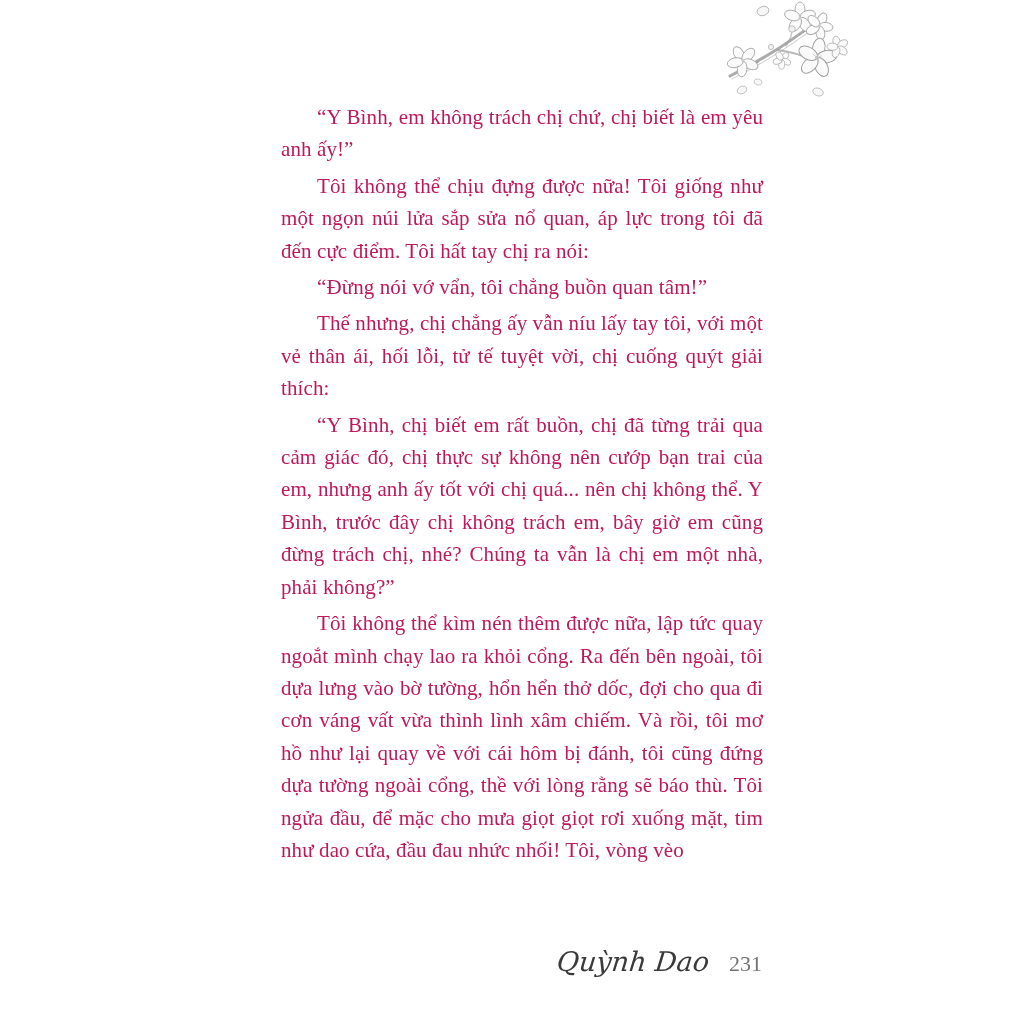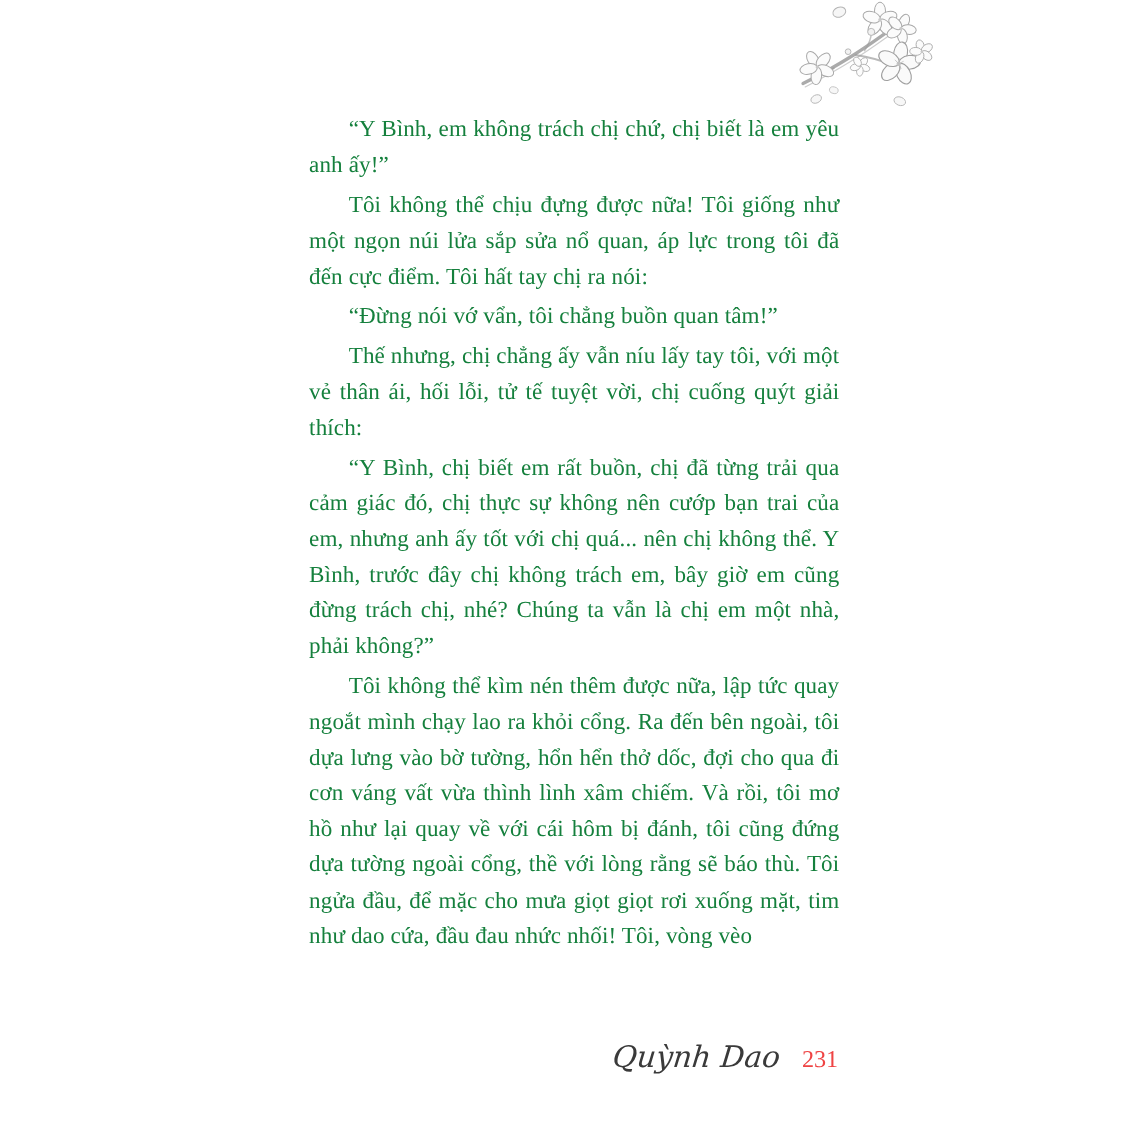--- a/index.html
+++ b/index.html
@@ -20,21 +20,21 @@
     left: 716px;
     top: 0px;
     width: 176px;
     height: 112px;
   }
   .text-block {
     position: absolute;
     left: 281px;
     top: 101px;
     width: 482px;
-    color: #15803d;
+    color: #be185d;
     font-size: 21px;
     line-height: 32.4px;
     text-align: justify;
     letter-spacing: 0.1px;
   }
   .text-block p {
     margin: 0 0 4px 0;
     text-indent: 36px;
   }
   .footer {
@@ -48,21 +48,21 @@
   }
   .author {
     font-family: "DejaVu Serif", serif;
     font-style: italic;
     font-size: 27px;
     transform: skewX(-6deg);
     color: #3a3a3a;
   }
   .pagenum {
     font-size: 22px;
-    color: #ef4444;
+    color: #737373;
   }
 </style>
 </head>
 <body>
 
 <div class="page">
 
   <svg class="blossom" viewBox="0 0 176 112" aria-hidden="true">
     <g stroke="#9c9c9c" fill="none" stroke-linecap="round">
       <path d="M14,76 C30,68 44,60 60,50 C76,40 86,32 98,24" stroke-width="3" opacity="0.85"></path>

